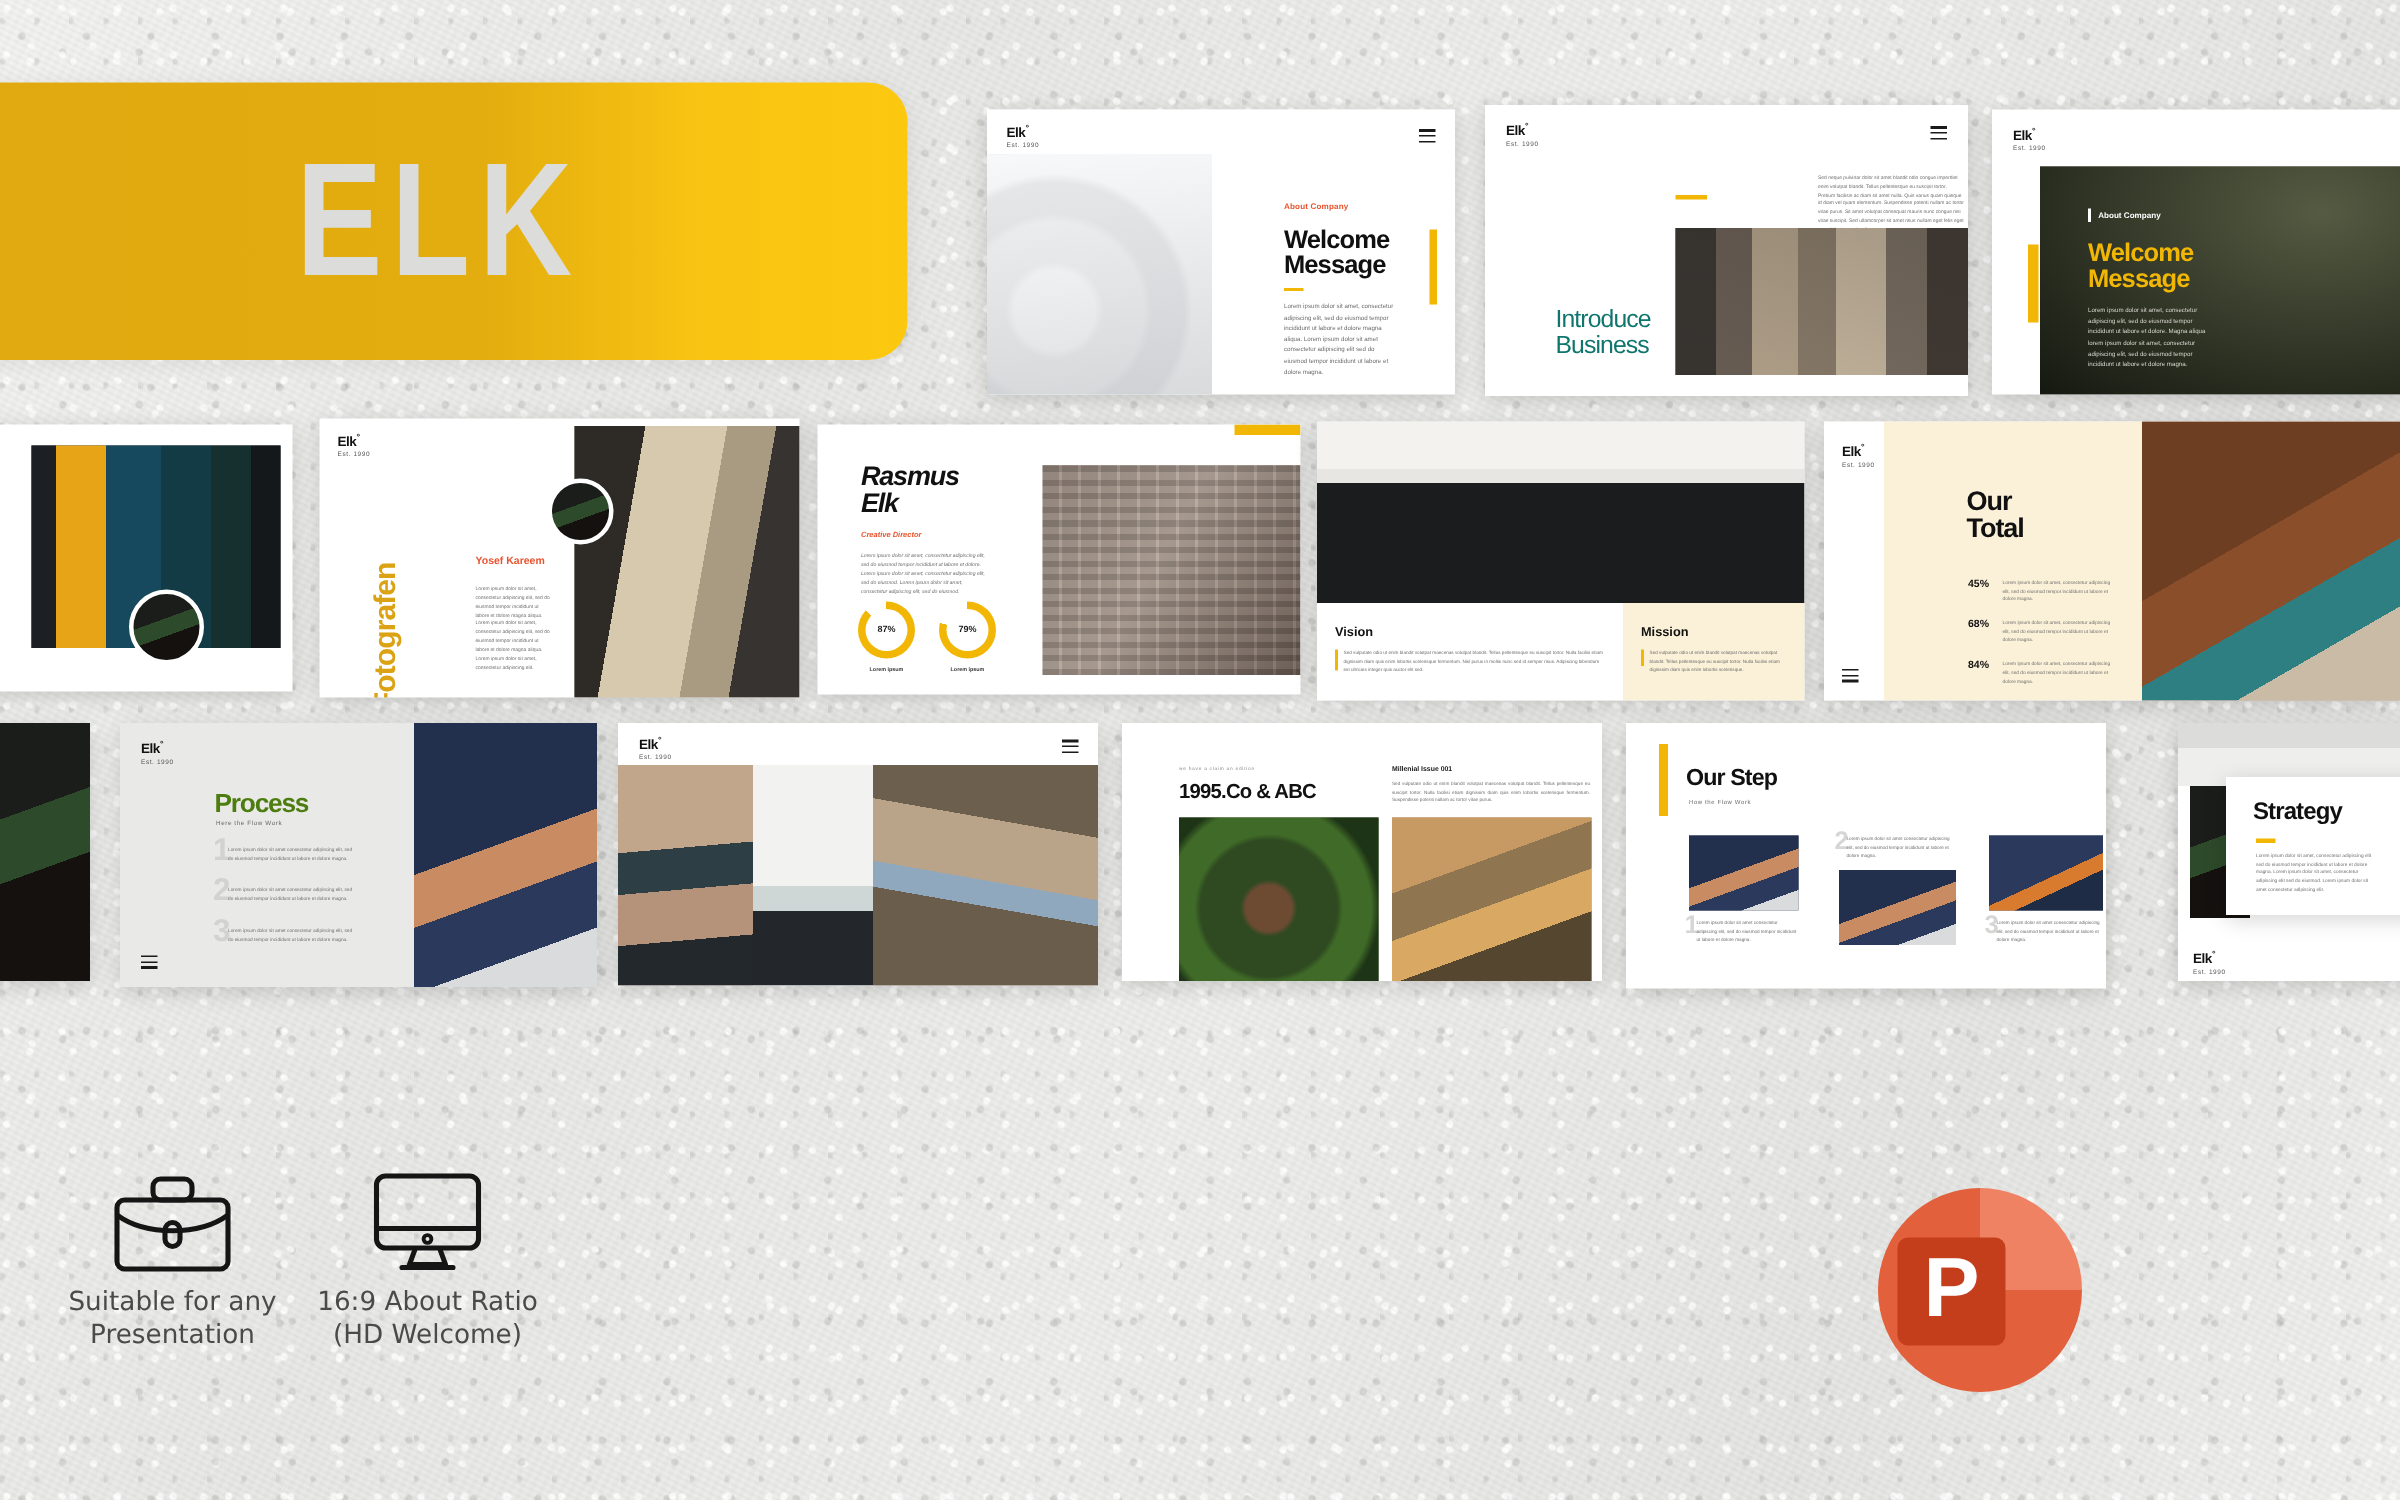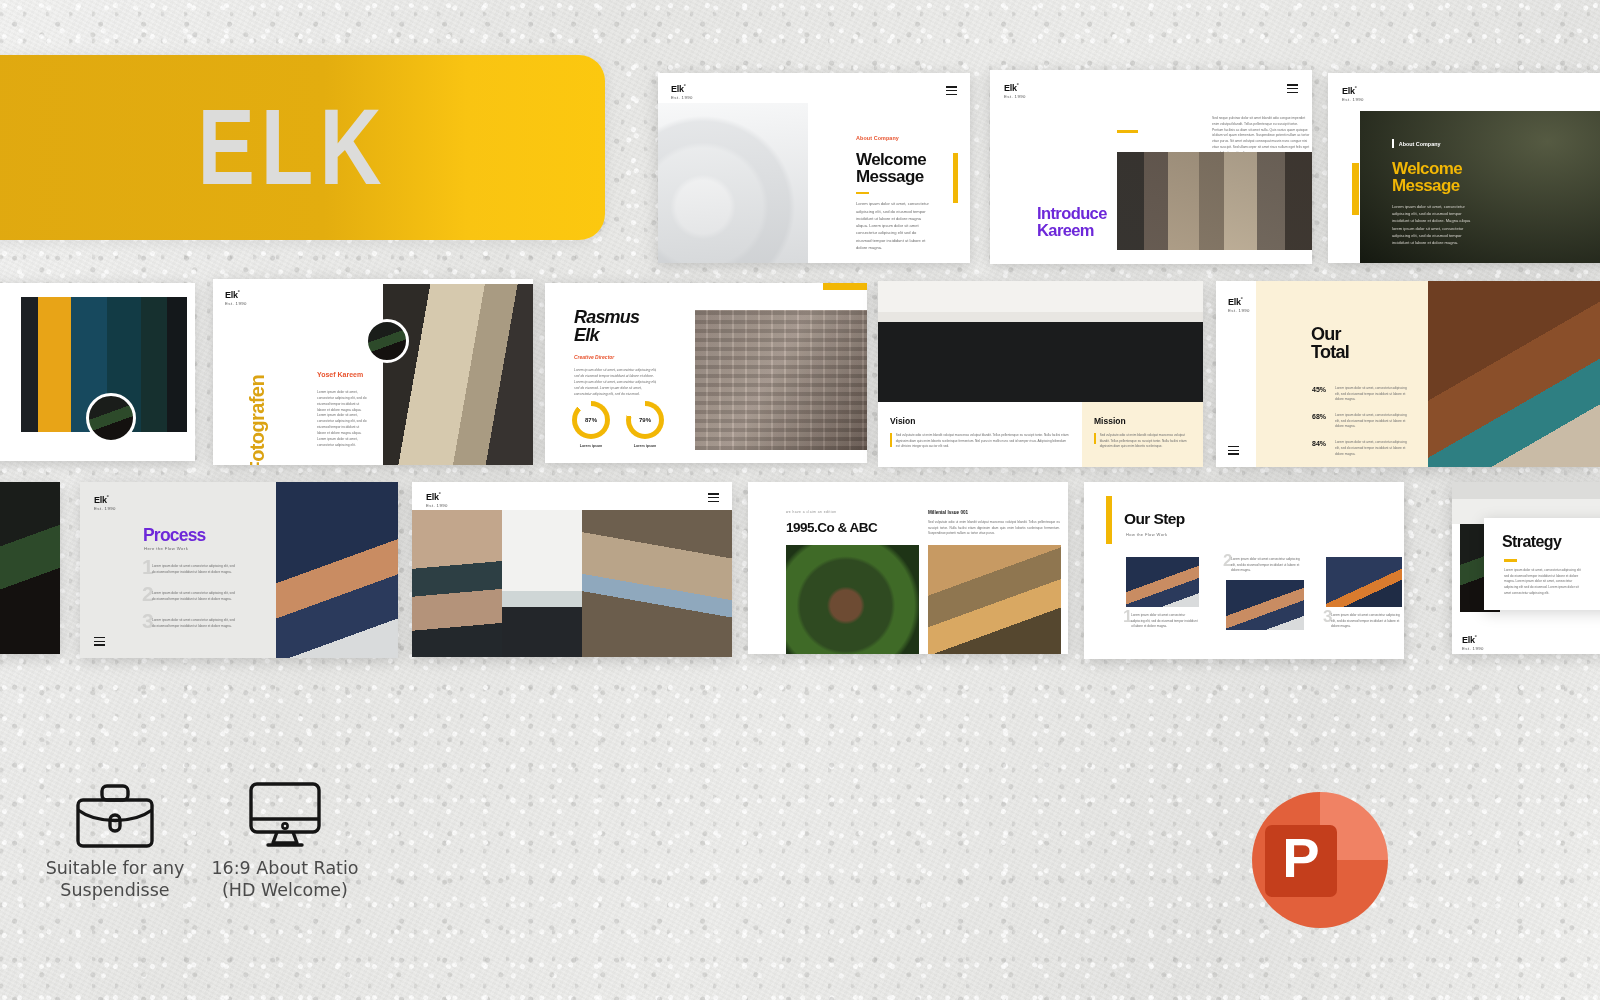--- a/index.html
+++ b/index.html
@@ -169,23 +169,23 @@
     <span class="est">Est. 1990</span>
   </div>
   <div class="burger" style="position:absolute;right:14px;top:14px;">
       <i></i>
       <i></i>
       <i></i>
     </div>
   <div style="position:absolute;left:127px;top:60px;width:21px;height:3.4px;background:#f2b705;"></div>
   <div class="lorem" style="position:absolute;left:222px;top:46px;width:98px;font-size:3.3px;line-height:1.75;">Sed neque pulvinar dolor sit amet blandit odio congue imperdiet enim volutpat blandit. Tellus pellentesque eu suscipit tortor. Pretium facilisis ac diam sit amet nulla. Quis varius quam quisque id diam vel quam elementum. Suspendisse potenti nullam ac tortor vitae purus. Sit amet volutpat consequat mauris nunc congue nisi vitae suscipit. Sed ullamcorper sit amet risus nullam eget felis eget nunc lobortis mattis aliquam.</div>
   <div class="ph ph-street" style="position:absolute;left:127px;top:82px;width:195px;height:98px;"></div>
-  <div style="position:absolute;left:47px;top:135px;font-size:16.5px;font-weight:bold;line-height:1.06;color:#6d28d9;letter-spacing:-.6px;">
+  <div style="position:absolute;left:47px;top:135px;font-size:16.5px;font-weight:normal;line-height:1.06;color:#0f766e;letter-spacing:-.6px;">
     <div>Introduce</div>
-    <div>Kareem</div>
+    <div>Business</div>
   </div>
 </div>
 
 <div class="slide" style="left:1328px;top:73px;width:300px;height:190px;">
   <div class="logo" style="position:absolute;left:14px;top:12px;">
     <span>Elk</span><sup>°</sup>
     <span class="est">Est. 1990</span>
   </div>
   <div class="ph ph-hills" style="position:absolute;left:32px;top:38px;width:268px;height:152px;"></div>
   <div style="position:absolute;left:24px;top:90px;width:7px;height:52px;background:#f2b705;"></div>
@@ -320,21 +320,21 @@
 <div class="slide" style="left:80px;top:482px;width:318px;height:176px;background:#e9e9e7;">
   <div class="logo" style="position:absolute;left:14px;top:12px;">
     <span>Elk</span><sup>°</sup>
     <span class="est">Est. 1990</span>
   </div>
   <div class="burger" style="position:absolute;left:14px;bottom:12px;">
       <i></i>
       <i></i>
       <i></i>
     </div>
-  <div style="position:absolute;left:63px;top:43px;font-size:17.5px;font-weight:bold;color:#6d28d9;letter-spacing:-.8px;text-align:right;">Process</div>
+  <div style="position:absolute;left:63px;top:43px;font-size:17.5px;font-weight:bold;color:#4d7c0f;letter-spacing:-.8px;text-align:right;">Process</div>
   <div style="position:absolute;left:64px;top:64px;font-size:4.2px;color:#676767;letter-spacing:.4px;">Here the Flow Work</div>
   <div style="position:absolute;left:68px;top:82px;width:88px;">
     <div style="position:relative;height:27px;">
       <span style="position:absolute;left:-6px;top:-9px;font-size:21px;font-weight:bold;color:#d2d2d0;">1</span>
       <span class="lorem" style="position:relative;display:block;font-size:3.2px;padding-left:4px;">Lorem ipsum dolor sit amet consectetur adipiscing elit, sed do eiusmod tempor incididunt ut labore et dolore magna.</span>
     </div>
     <div style="position:relative;height:27px;">
       <span style="position:absolute;left:-6px;top:-9px;font-size:21px;font-weight:bold;color:#d2d2d0;">2</span>
       <span class="lorem" style="position:relative;display:block;font-size:3.2px;padding-left:4px;">Lorem ipsum dolor sit amet consectetur adipiscing elit, sed do eiusmod tempor incididunt ut labore et dolore magna.</span>
     </div>
@@ -419,21 +419,21 @@
     <div class="ic">
       <svg width="80" height="68" viewBox="0 0 80 68">
         <rect x="27" y="4" width="26" height="14" rx="5" fill="none" stroke="#151515" stroke-width="3.4"></rect>
         <rect x="3" y="18" width="74" height="46" rx="5" fill="none" stroke="#151515" stroke-width="3.4"></rect>
         <path d="M3 28 C 22 42, 58 42, 77 28" fill="none" stroke="#151515" stroke-width="3.4"></path>
         <rect x="35" y="33" width="10" height="16" rx="5" fill="none" stroke="#151515" stroke-width="3.4"></rect>
       </svg>
     </div>
     <div class="cap">
       <div>Suitable for any</div>
-      <div>Suspendisse</div>
+      <div>Presentation</div>
     </div>
   </div>
 
 
   <div class="feat">
     <div class="ic">
       <svg width="78" height="70" viewBox="0 0 78 70">
         <rect x="5" y="3" width="68" height="48" rx="6" fill="none" stroke="#151515" stroke-width="3.4"></rect>
         <path d="M5 38 H73" stroke="#151515" stroke-width="3.4"></path>
         <circle cx="39" cy="45" r="2.6" fill="none" stroke="#151515" stroke-width="2.6"></circle>

